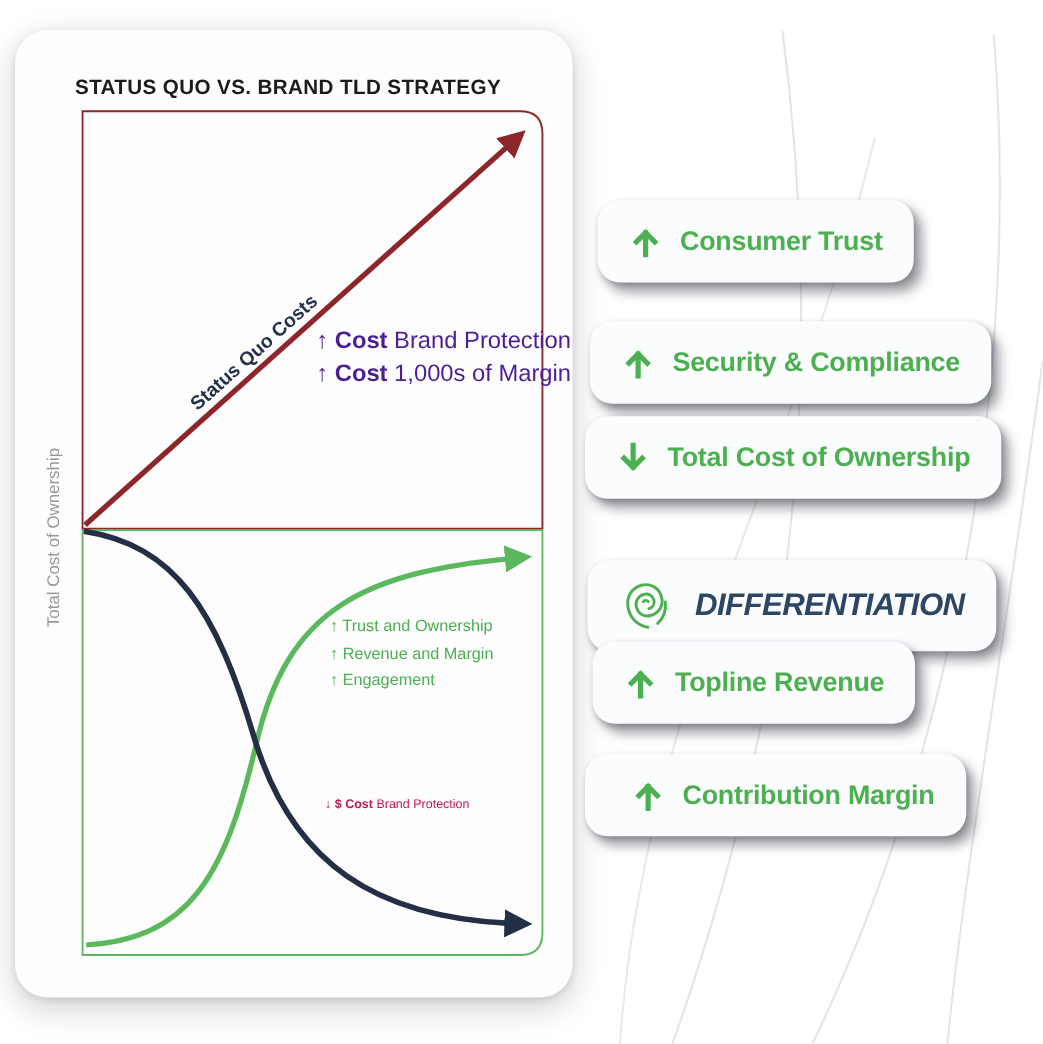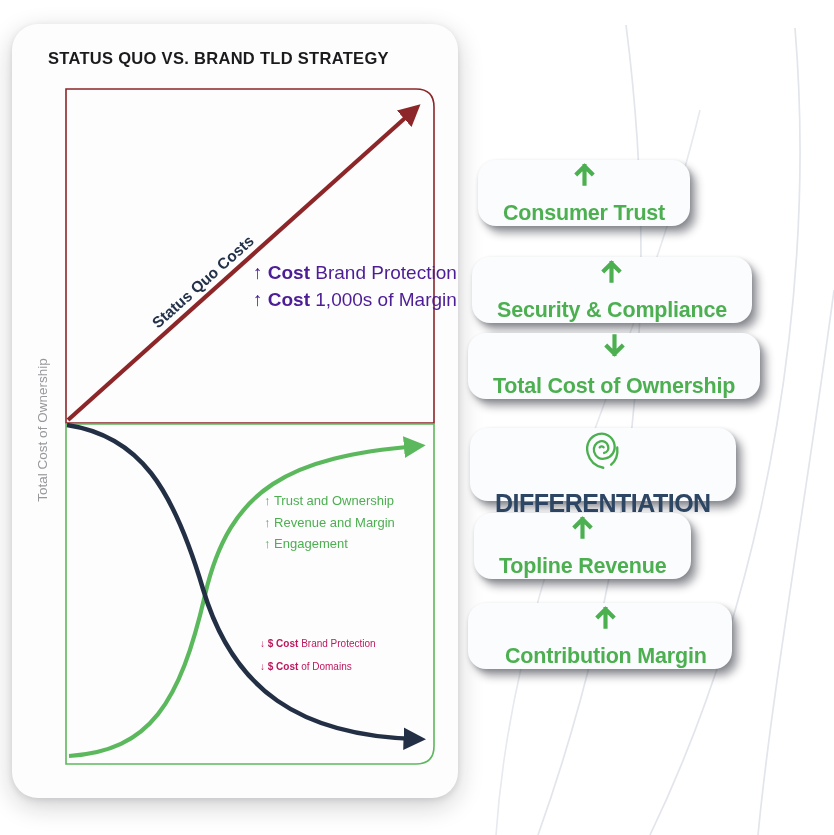--- a/index.html
+++ b/index.html
@@ -12,21 +12,21 @@
   
   .bg-arcs{position:absolute;inset:0;z-index:0;}
 
   
   .card{
     position:absolute;left:12px;top:24px;width:446px;height:774px;
     background:#fdfdfe;border-radius:26px;z-index:1;
     box-shadow:0 8px 26px rgba(20,20,30,.20), 0 2px 6px rgba(20,20,30,.10);
   }
   .card-title{
-    position:absolute;left:36px;top:25px;margin:0;
+    position:absolute;left:36px;top:25px;margin:12px;
     font-size:16.5px;font-weight:700;letter-spacing:.3px;color:#1b1b1d;
     white-space:nowrap;
   }
   .ylabel{
     position:absolute;left:-79px;top:398px;width:220px;height:16px;
     text-align:center;transform:rotate(-90deg);
     font-size:13.5px;color:#97989b;white-space:nowrap;
   }
   .chart{position:absolute;left:53px;top:64px;width:370px;height:677px;}
   .chart svg{position:absolute;left:0;top:0;}
@@ -41,21 +41,20 @@
   .xlabel{
     position:absolute;left:0;top:682px;width:370px;text-align:center;
     font-size:14px;color:#8f9094;
   }
 
   
   .badge{
     position:absolute;z-index:1;display:flex;align-items:center;gap:14px;
     background:#fbfcfe;border-radius:18px;padding:0 25px;
     box-shadow:6px 7px 9px rgba(35,38,48,.45), 1px 2px 4px rgba(35,38,48,.20);
-    flex-direction:column;
   }
   .badge.green{height:66px;}
   .badge.navy{height:73px;gap:16px;}
   .badge .label{
     font-weight:700;font-size:21.5px;letter-spacing:-.2px;color:#4caf50;
     white-space:nowrap;
   }
   .badge.navy .label{font-size:25px;letter-spacing:-.5px;color:#2d4663;}
   .badge-arrow{flex:0 0 auto;}
   .fingerprint{flex:0 0 auto;}
@@ -118,25 +117,20 @@
       <span class="note-row">↑ Revenue and Margin</span>
       <span class="note-row">↑ Engagement</span>
     </div>
 
     <div class="note note-navy">
       <span class="note-row">
         <span>↓</span>
         <b>$ Cost</b>
         <span>Brand Protection</span>
       </span>
-      <span class="note-row">
-        <span>↓</span>
-        <b>$ Cost</b>
-        <span>of Domains</span>
-      </span>
     </div>
 
   </div>
 </div>
 
 <div class="badge green" style="left:478px;top:160px;">
   <svg class="badge-arrow" width="27" height="27" viewBox="0 0 24 24" fill="none">
     <path d="M12,21 V5.5 M5.5,12 L12,5.5 L18.5,12" stroke="#4caf50" stroke-width="3.7" stroke-linecap="square"></path>
   </svg>
   <span class="label">Consumer Trust</span>
@@ -149,21 +143,21 @@
   <span class="label">Security &amp; Compliance</span>
 </div>
 
 <div class="badge green" style="left:468px;top:333px;">
   <svg class="badge-arrow" width="27" height="27" viewBox="0 0 24 24" fill="none">
     <path d="M12,3 V18.5 M5.5,12 L12,18.5 L18.5,12" stroke="#4caf50" stroke-width="3.7" stroke-linecap="square"></path>
   </svg>
   <span class="label">Total Cost of Ownership</span>
 </div>
 
-<div class="badge navy" style="left:470px;top:428px;">
+<div class="badge navy" style="left:470px;top:448px;font-style:italic;">
   <svg class="fingerprint" width="45" height="45" viewBox="0 0 48 48" fill="none">
     <g transform="rotate(-15 24 24)" stroke="#4caf50" stroke-width="2.5" stroke-linecap="round">
       <path d="M20,42 C12,38 8,31 8,23 C8,13 15,6 24,6 C32,6 38,12 38,20 C38,28 32,33 25,33 C19,33 15,29 15,23 C15,18 19,14 24,14 C28,14 31,17 31,21 C31,25 28,27 25,27"></path>
       <path d="M29,41 C35,38 39,32 40,25"></path>
       <path d="M22,20 C23,19 25,19 26,21"></path>
     </g>
   </svg>
   <span class="label">DIFFERENTIATION</span>
 </div>
 

